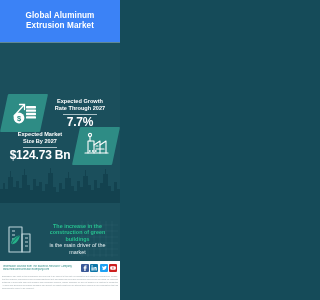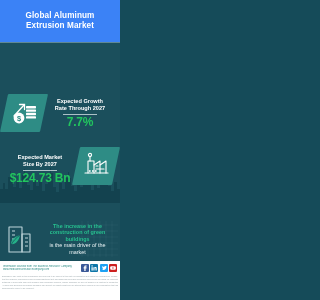--- a/index.html
+++ b/index.html
@@ -21,24 +21,24 @@
   
   .body{position:absolute;left:0;top:43px;width:120px;height:218px;background:#1b4f5c;overflow:hidden;}
   .skyline{position:absolute;left:0;bottom:58px;width:120px;height:40px;opacity:.55;}
   .grid{position:absolute;right:2px;bottom:4px;width:40px;height:36px;opacity:.22;}
 
   
   .card{position:absolute;display:flex;align-items:center;}
   .card .txt{display:flex;flex-direction:column;align-items:center;}
   .card .lbl{color:#ffffff;font-size:5.6px;line-height:7px;font-weight:bold;text-align:center;}
   .card .sep{width:34px;height:1px;background:#cfdde1;opacity:.8;margin:2px 0 1px;}
-  .card .val{color:#22c55e;font-size:12px;font-weight:bold;line-height:13px;letter-spacing:-.2px;}
+  .card .val{color:#ffffff;font-size:12px;font-weight:bold;line-height:13px;letter-spacing:-.2px;}
 
   .card1{left:4px;top:48px;width:112px;height:44px;}
-  .card2{left:4px;top:96px;width:112px;height:46px;align-items:flex-end;}
+  .card2{left:4px;top:80px;width:112px;height:46px;}
 
   .para{width:40px;height:38px;flex:0 0 40px;position:relative;}
   .para .shape{position:absolute;inset:0;background:#2e8c85;
     transform:skewX(-12deg);border-radius:1px;}
   .para svg{position:absolute;inset:0;width:100%;height:100%;}
 
   
   .driver{position:absolute;left:3px;top:176px;width:114px;height:40px;display:flex;align-items:center;}
   .driver .dicon{flex:0 0 34px;height:34px;position:relative;opacity:.9;}
   .driver .dtxt{flex:1;text-align:center;padding-left:1px;}

